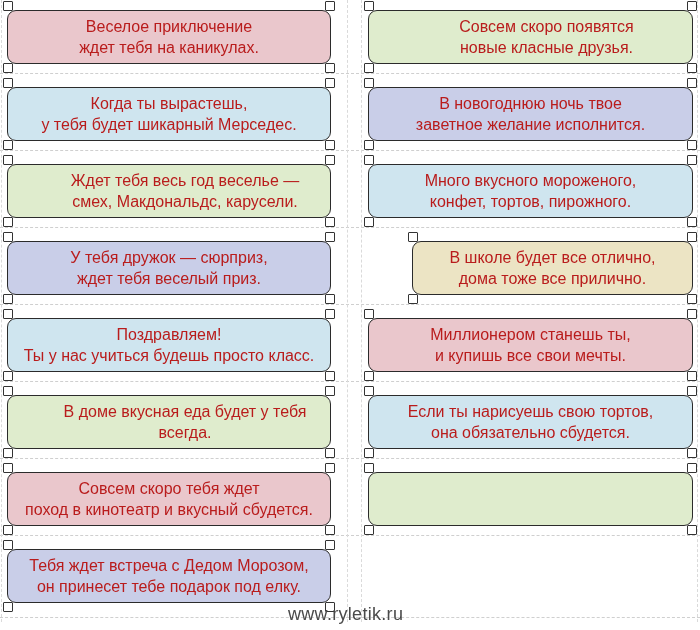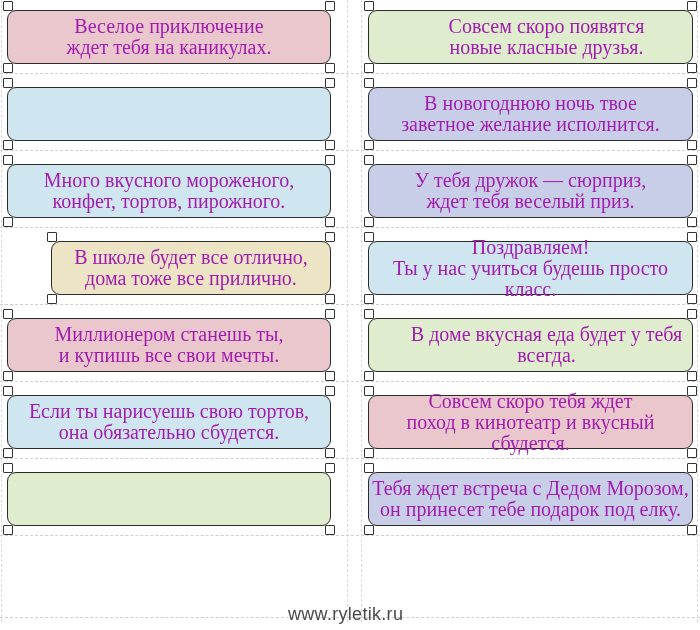--- a/index.html
+++ b/index.html
@@ -37,26 +37,25 @@
     border-radius: 9px;
     display: flex; align-items: center; justify-content: center;
     text-align: center;
   }
   [data-color="pink"]     { background: #eac7cc; }
   [data-color="blue"]     { background: #cfe5ef; }
   [data-color="green"]    { background: #dfeccd; padding-left: 32px; }
   [data-color="lavender"] { background: #c9cee8; }
   [data-color="yellow"]   { background: #ece4c4; margin-left: 44px; }
   .card-text {
-    font-size: 20px;
+    font-size: 16px;
     line-height: 21px;
-    color: #a21caf;
+    color: #b91c1c;
     white-space: pre-line;
     padding: 0 3px;
-    font-family: Liberation Serif, serif;
   }
   
   .handle {
     position: absolute; width: 8px; height: 8px;
     background: #ffffff;
     border: 1.3px solid #333333;
     border-radius: 1px;
   }
   .tl { left: -5px;  top: -10px; }
   .tr { right: -5px; top: -10px; }
@@ -109,34 +108,46 @@
 новые класные друзья.</div>
   </div>
     </div>
 
   <div class="cell">
       <div class="card" data-color="blue">
     <div class="handle tl"></div>
         <div class="handle tr"></div>
         <div class="handle bl"></div>
         <div class="handle br"></div>
+    <div class="card-text">Когда ты вырастешь,
+у тебя будет шикарный Мерседес.</div>
   </div>
     </div>
 
   <div class="cell">
       <div class="card" data-color="lavender">
     <div class="handle tl"></div>
         <div class="handle tr"></div>
         <div class="handle bl"></div>
         <div class="handle br"></div>
     <div class="card-text">В новогоднюю ночь твое
 заветное желание исполнится.</div>
   </div>
     </div>
 
+  <div class="cell">
+      <div class="card" data-color="green">
+    <div class="handle tl"></div>
+        <div class="handle tr"></div>
+        <div class="handle bl"></div>
+        <div class="handle br"></div>
+    <div class="card-text">Ждет тебя весь год веселье —
+смех, Макдональдс, карусели.</div>
+  </div>
+    </div>
 
   <div class="cell">
       <div class="card" data-color="blue">
     <div class="handle tl"></div>
         <div class="handle tr"></div>
         <div class="handle bl"></div>
         <div class="handle br"></div>
     <div class="card-text">Много вкусного мороженого,
 конфет, тортов, пирожного.</div>
   </div>

